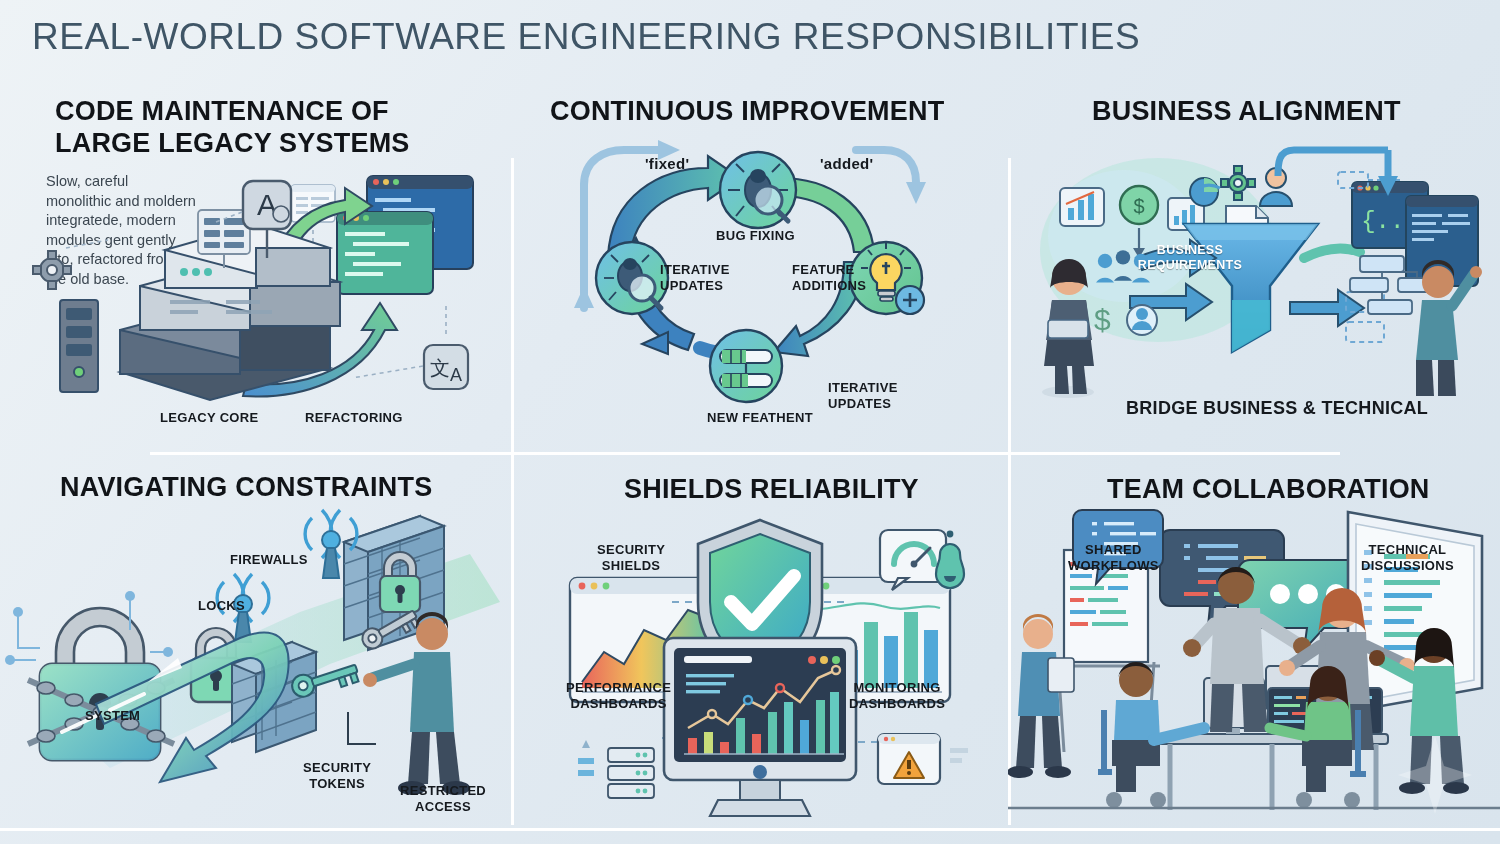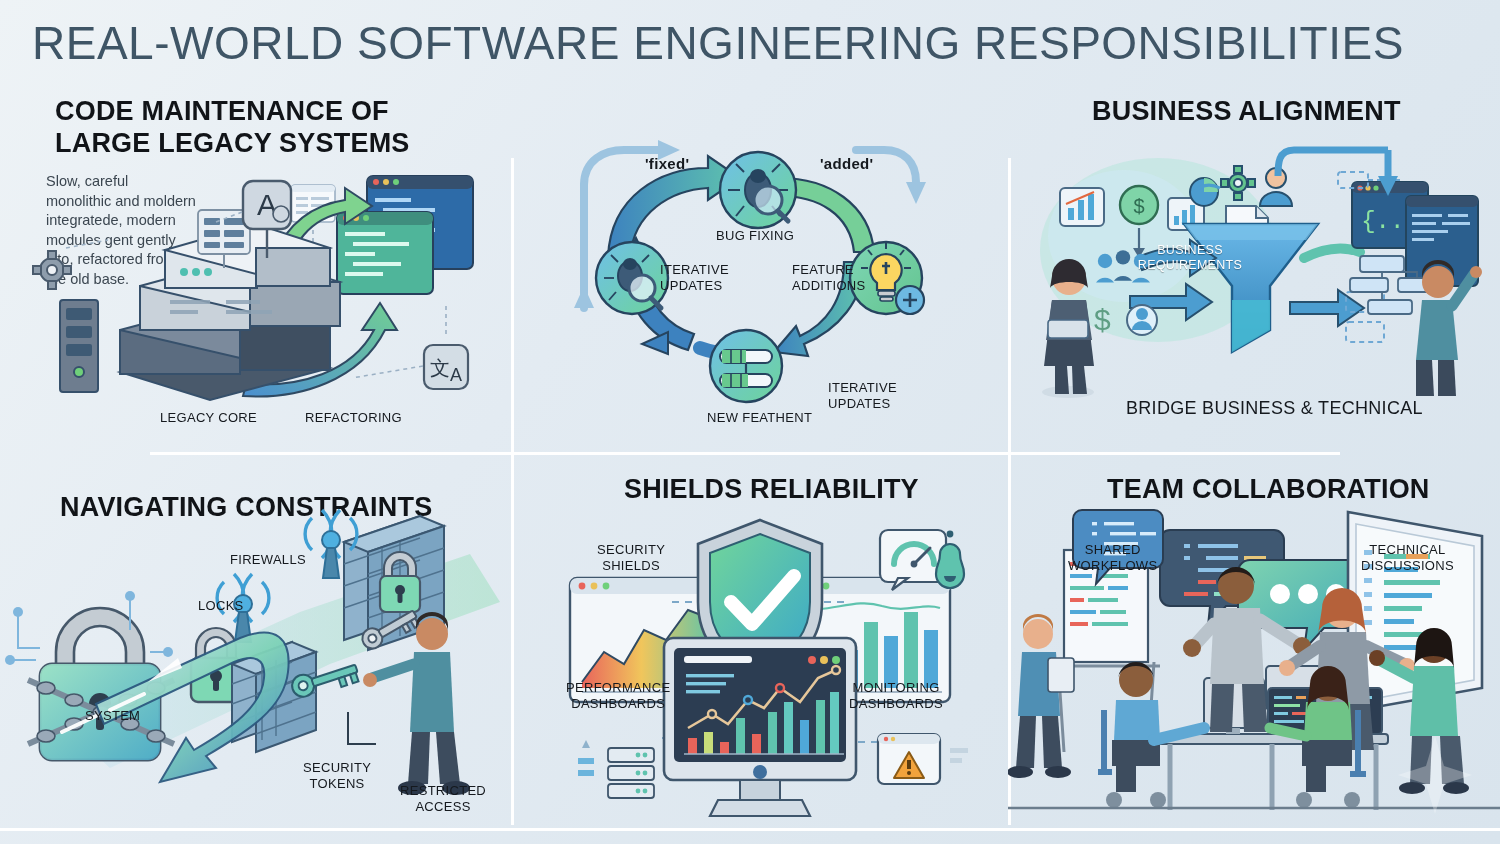--- a/index.html
+++ b/index.html
@@ -10,21 +10,21 @@
   }
   #canvas {
     position: relative;
     width: 1500px; height: 844px;
     background: linear-gradient(128deg, #eef3f6 0%, #e3ebf2 38%, #dde7ef 70%, #d9e4ed 100%);
   }
 
   
   #title {
     position: absolute; left: 32px; top: 16px;
-    font-size: 46px; letter-spacing: 0.5px;
+    font-size: 37px; letter-spacing: 0.5px;
     font-weight: 400; color: #3f5566;
     font-family: "Liberation Sans", sans-serif;
     white-space: nowrap;
   }
 
   
   .vdiv { position: absolute; width: 3px; background: #ffffff; }
   .hdiv { position: absolute; height: 3px; background: #ffffff; }
 
   
@@ -35,21 +35,21 @@
     font-size: 27px; letter-spacing: 0.2px;
     line-height: 1.18;
   }
   .panel-body {
     position: absolute;
     font-size: 14.5px; line-height: 1.35;
     color: #3b4650;
   }
   .lbl {
     position: absolute;
-    font-size: 13px; font-weight: normal;
+    font-size: 13px; font-weight: bold;
     color: #15191e; letter-spacing: 0.3px;
     line-height: 1.2; text-align: center;
     white-space: pre-line;
   }
   .art { position: absolute; inset: 0; pointer-events: none; }
 
   .watermark {
     position: absolute; right: 28px; bottom: 30px;
     width: 74px; height: 78px; opacity: .38;
   }
@@ -212,20 +212,21 @@
       <text x="456" y="381" font-size="18" text-anchor="middle" font-family="Liberation Sans, sans-serif" fill="#2c3a48">A</text>
       <path d="M446 334 L446 302" stroke="#9bb0c4" stroke-width="1.6" stroke-dasharray="4 4" fill="none"></path>
       <path d="M423 366 L352 378" stroke="#9bb0c4" stroke-width="1.6" stroke-dasharray="4 4" fill="none"></path>
     </svg>
 
     <div class="lbl" style="left:160px; top:410px;">LEGACY CORE</div>
     <div class="lbl" style="left:305px; top:410px;">REFACTORING</div>
   </div>
 
   <div class="panel" style="left:512px; top:0; width:496px; height:452px;">
+    <div class="panel-title" style="left:38px; top:96px; white-space:pre-line;">CONTINUOUS IMPROVEMENT</div>
 
     <svg class="art" viewBox="0 0 496 452">
 
       <path d="M72 185 C72 160 92 150 112 150 L146 150" fill="none" stroke="#9dc4e0" stroke-width="8" stroke-linecap="round"></path>
       <polygon points="146,140 168,150 146,160" fill="#9dc4e0"></polygon>
       <path d="M344 150 L372 150 C392 150 404 162 404 182" fill="none" stroke="#9dc4e0" stroke-width="8" stroke-linecap="round"></path>
       <polygon points="394,182 404,204 414,182" fill="#9dc4e0"></polygon>
       <path d="M72 185 L72 308" fill="none" stroke="#9dc4e0" stroke-width="8" stroke-linecap="round"></path>
       <polygon points="62,308 72,286 82,308" fill="#9dc4e0"></polygon>
 
@@ -436,21 +437,21 @@
         <circle cx="468" cy="272" r="6" fill="#c98a63"></circle>
       </g>
     </svg>
 
     <div class="lbl" style="left:182px; top:243px; color:#ffffff; font-size:12.5px; text-shadow:0 1px 1px rgba(0,0,0,.35); width:120px; margin-left:-60px;">BUSINESS
 REQUIREMENTS</div>
     <div class="lbl" style="left:118px; top:398px; font-size:18px;">BRIDGE BUSINESS &amp; TECHNICAL</div>
   </div>
 
   <div class="panel" style="left:0; top:452px; width:512px; height:392px;">
-    <div class="panel-title" style="left:60px; top:40px;">NAVIGATING CONSTRAINTS</div>
+    <div class="panel-title" style="left:60px; top:20px;">NAVIGATING CONSTRAINTS</div>
 
     <svg class="art" viewBox="0 0 512 392">
 
       <path d="M60 270 L300 160 L470 102 L500 150 L330 212 L110 316 Z" fill="url(#pathg)" opacity=".55"></path>
 
       <g>
         <path d="M56 200 a44 44 0 0 1 88 0 v18 h-18 v-18 a26 26 0 0 0 -52 0 v18 h-18 z" fill="#c4ccd3" stroke="#46586a" stroke-width="2.6"></path>
         <rect x="40" y="212" width="120" height="96" rx="12" fill="#7ed8b4" stroke="#46586a" stroke-width="2.8"></rect>
         <rect x="40" y="212" width="120" height="96" rx="12" fill="url(#lockg)" opacity=".9"></rect>
         <defs>

